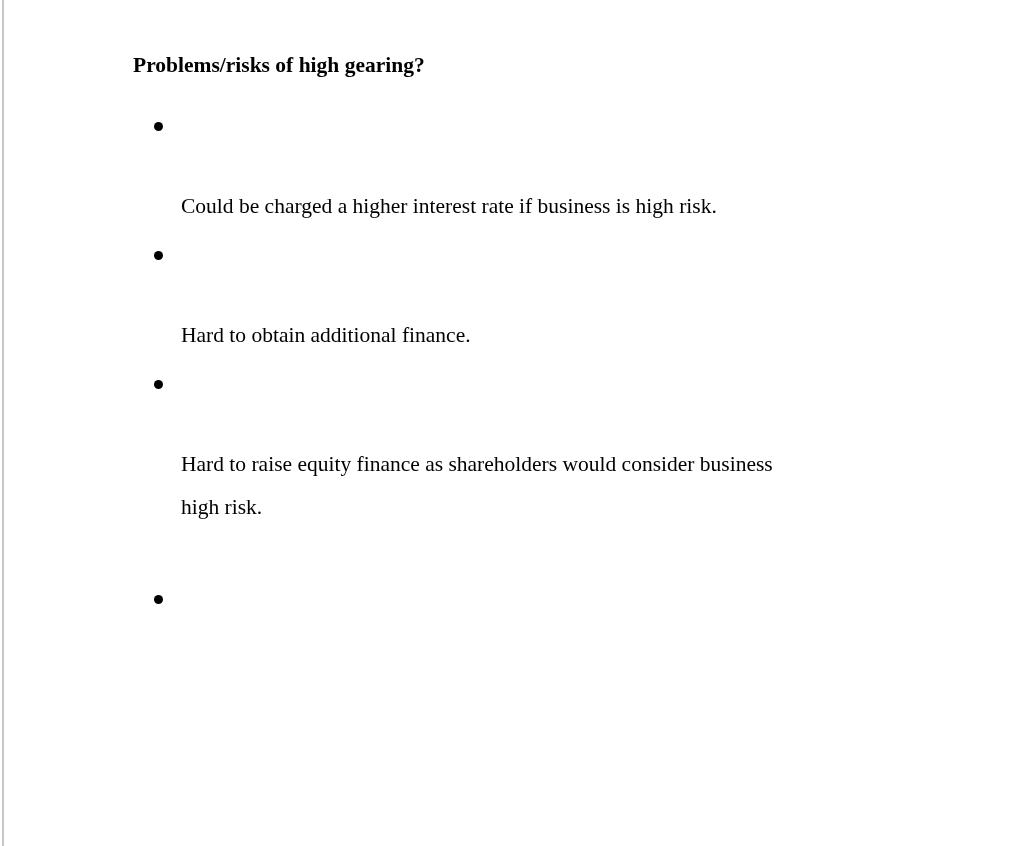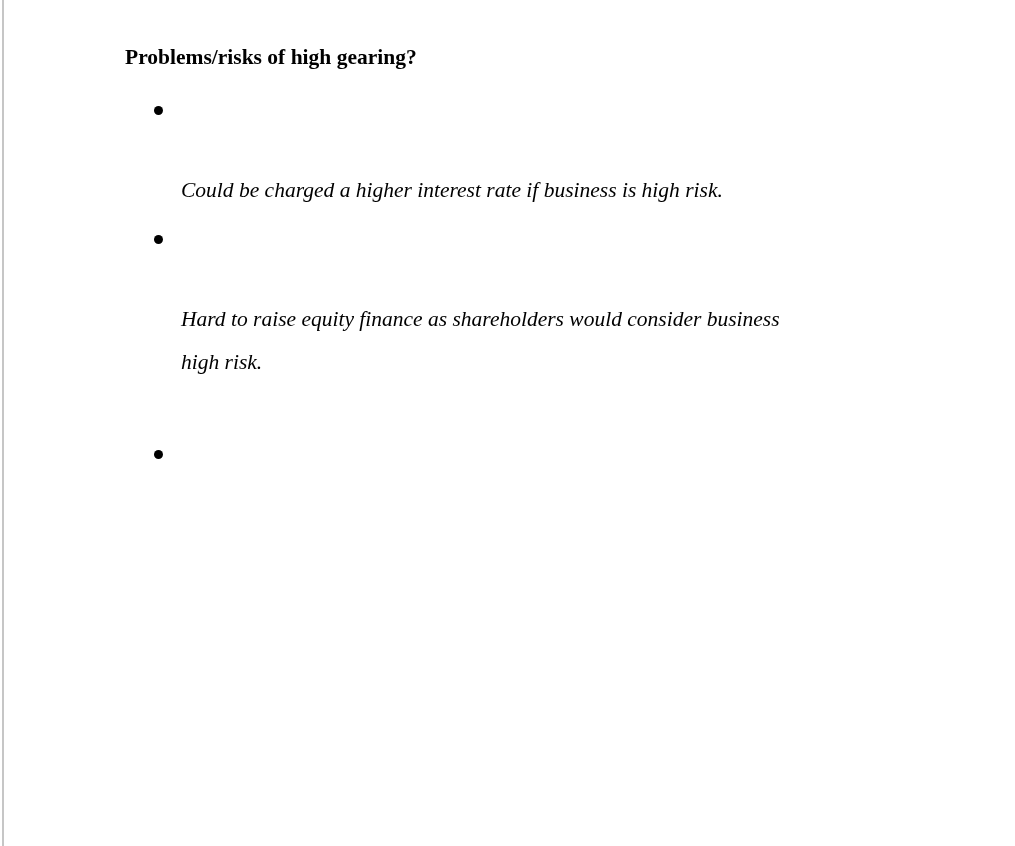--- a/index.html
+++ b/index.html
@@ -28,36 +28,35 @@
     left: 121px;
     top: 32px;
     width: 790px;
     font-size: 21.5px;
     line-height: 43px;
   }
   .doc-section + .doc-section {
     margin-top: 43px; 
   }
   .heading {
-    margin: 4px;
+    margin: 12px;
     font-size: 21.5px;
     font-weight: bold;
     line-height: 43px;
     white-space: pre-line;
   }
   ul.bullets {
     list-style: none;
     margin: 0;
     padding: 0;
   }
   li.bullet-item {
     position: relative;
     padding-left: 60px;
     white-space: pre-line;
-    font-style: italic;
   }
   .dot {
     position: absolute;
     left: 33px;
     top: 23px;
     width: 9px;
     height: 9px;
     border-radius: 50%;
     background: #000000;
   }
@@ -70,20 +69,24 @@
 <div class="content" id="content">
   <section class="doc-section">
     <h2 class="heading">Problems/risks of high gearing?</h2>
     <ul class="bullets">
   <li class="bullet-item">
     <span class="dot"></span>
     <span class="bullet-text">Could be charged a higher interest rate if business is high risk.</span>
   </li>
 
 
+  <li class="bullet-item">
+    <span class="dot"></span>
+    <span class="bullet-text">Hard to obtain additional finance.</span>
+  </li>
 
   <li class="bullet-item">
     <span class="dot"></span>
     <span class="bullet-text">Hard to raise equity finance as shareholders would consider business
 high risk.</span>
   </li>
 </ul>
   </section>
 
   <section class="doc-section">

